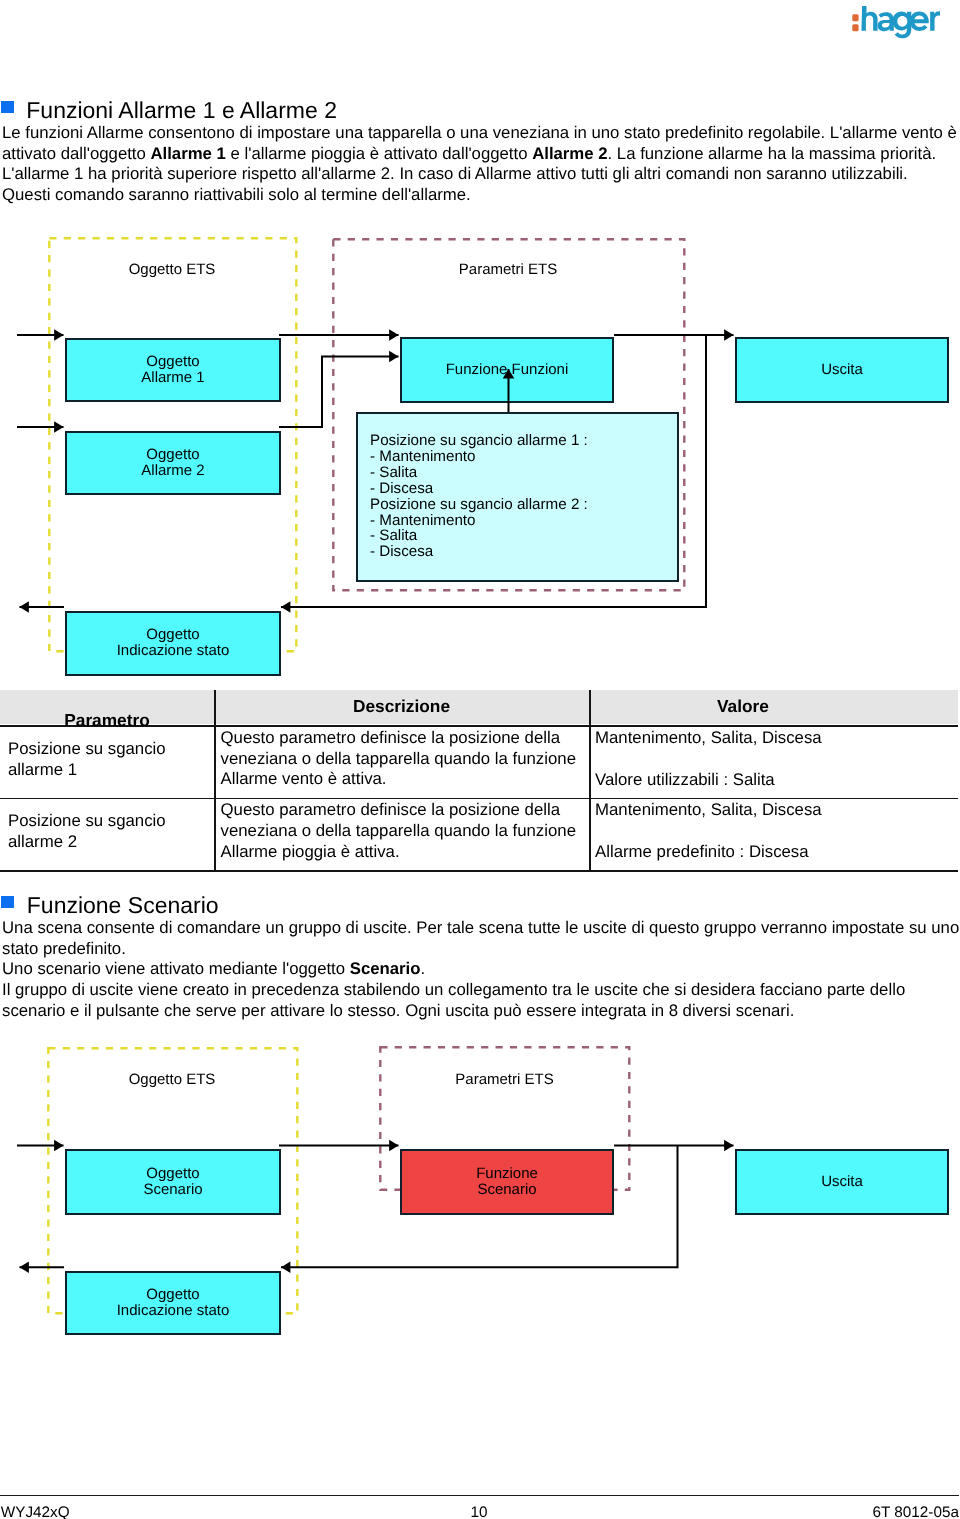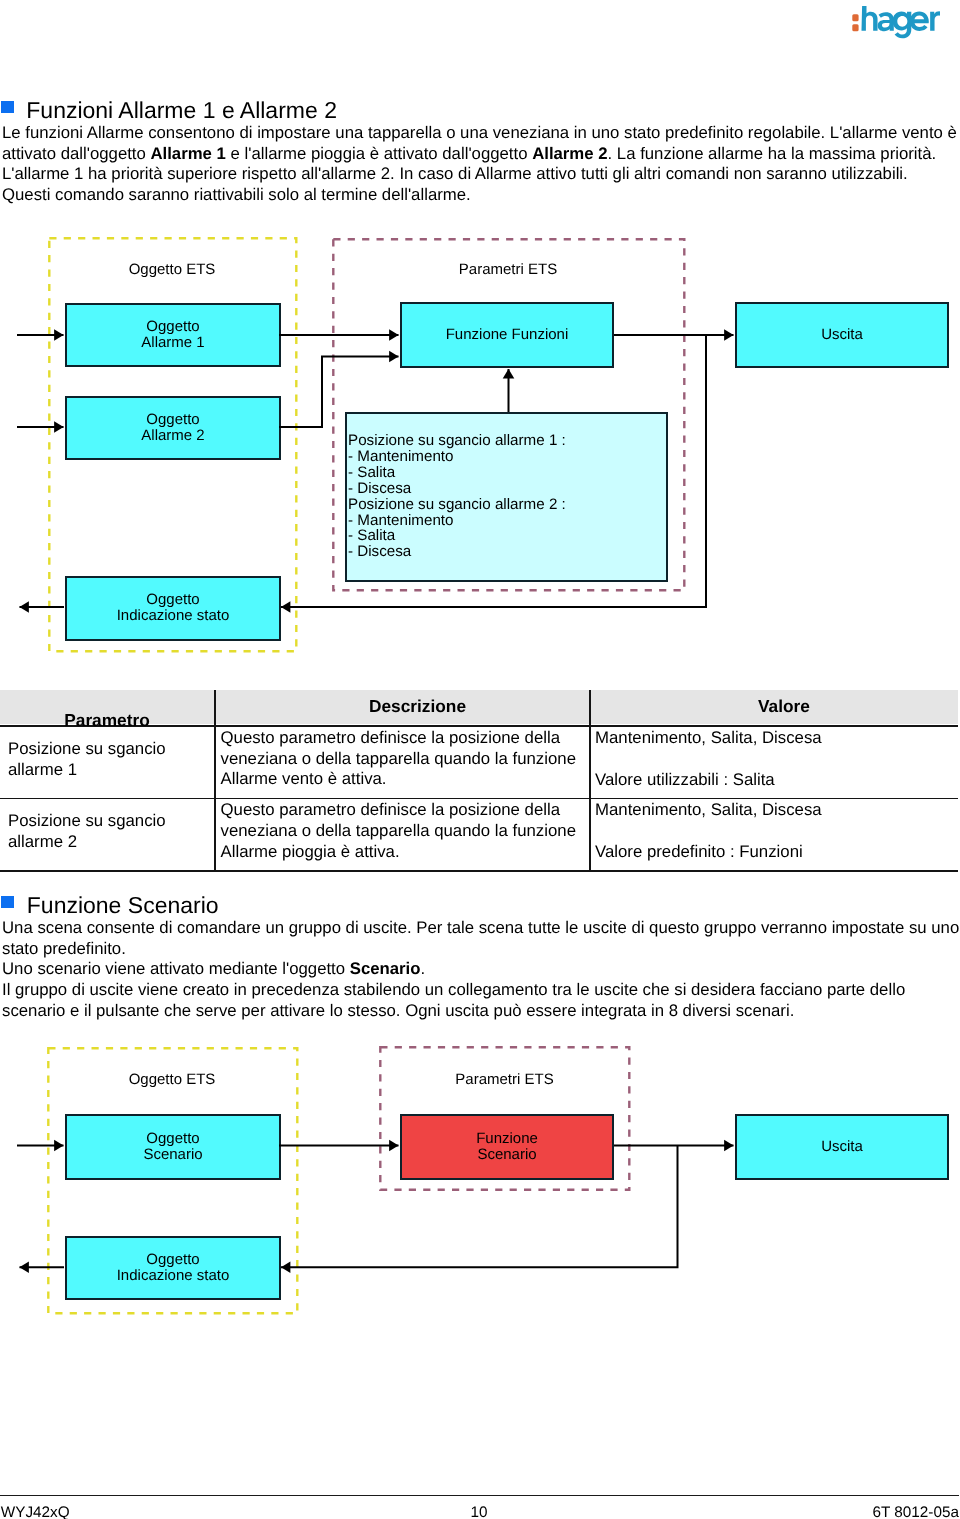--- a/index.html
+++ b/index.html
@@ -18,23 +18,23 @@
 
   
   .body-par{position:absolute;left:2px;width:958px;font-size:16.75px;line-height:20.7px;}
   .body-par b{font-weight:bold;}
 
   
   .dashf{position:absolute;overflow:visible;}
   .dlabel{position:absolute;font-size:15px;text-align:center;}
   .cbox{position:absolute;box-sizing:border-box;background:#52fafe;border:2px solid #0d222b;
         font-size:15px;display:flex;align-items:center;justify-content:center;text-align:center;
-        line-height:15.8px;white-space:pre-line;}
+        line-height:15.8px;white-space:pre-line;margin-top:35px;}
   .pbox{position:absolute;box-sizing:border-box;background:#cbfdff;border:2px solid #0d222b;
-        font-size:15.2px;line-height:15.9px;white-space:pre-line;padding:19px 0 0 1px;}
+        font-size:15.2px;line-height:15.9px;white-space:pre-line;padding:19px 0 0 12px;margin-left:11px;}
 
   
   .foot-line{position:absolute;left:0;width:959px;height:1.3px;background:#1a1a1a;}
   .foot{position:absolute;font-size:15.3px;white-space:nowrap;}
 </style>
 </head>
 <body>
 
 <div class="page">
 
@@ -124,36 +124,36 @@
   </div>
 
   <div id="tbl1" style="position: absolute; left: 0px; top: 690px; width: 958px;">
       <div style="position: absolute; left: 0px; top: 0px; width: 958px; height: 34.4px; background: rgb(229, 229, 229);"></div>
       <div style="position: absolute; left: 0px; top: 35.4px; width: 958px; height: 1.7px; background: rgb(20, 20, 20);"></div>
       <div style="position: absolute; left: 0px; top: 107.6px; width: 958px; height: 1.7px; background: rgb(20, 20, 20);"></div>
       <div style="position: absolute; left: 0px; top: 180.4px; width: 958px; height: 1.7px; background: rgb(20, 20, 20);"></div>
       <div style="position: absolute; left: 214px; top: 0px; width: 1.7px; height: 182.1px; background: rgb(20, 20, 20);"></div>
       <div style="position: absolute; left: 589px; top: 0px; width: 1.7px; height: 182.1px; background: rgb(20, 20, 20);"></div>
       <div style="position: absolute; left: 0px; top: 20px; width: 214px; text-align: center; font-weight: bold; font-size: 17.3px;">Parametro</div>
-      <div style="position: absolute; left: 214px; top: 5.8px; width: 375px; text-align: center; font-weight: bold; font-size: 17.3px; padding-left: 16px;">Descrizione</div>
-      <div style="position: absolute; left: 589px; top: 5.8px; width: 308px; text-align: center; font-weight: bold; font-size: 17.3px; margin-left: 41px;">Valore</div>
+      <div style="position: absolute; left: 214px; top: 5.8px; width: 375px; text-align: center; font-weight: bold; font-size: 17.3px;">Descrizione</div>
+      <div style="position: absolute; left: 589px; top: 5.8px; width: 308px; text-align: center; font-weight: bold; font-size: 17.3px;">Valore</div>
       <div style="position: absolute; left: 8px; top: 48.9px; width: 206px; white-space: pre-line; font-size: 16.8px; line-height: 20.8px;">Posizione su sgancio
 allarme 1</div>
       <div style="position: absolute; left: 220.5px; top: 37.9px; width: 372px; white-space: pre-line; font-size: 16.8px; line-height: 20.8px;">Questo parametro definisce la posizione della
 veneziana o della tapparella quando la funzione
 Allarme vento è attiva.</div>
       <div style="position: absolute; left: 595px; top: 37.9px; width: 365px; white-space: pre-line; font-size: 16.8px; line-height: 20.8px;">Mantenimento, Salita, Discesa</div>
       <div style="position: absolute; left: 595px; top: 79.9px; width: 365px; white-space: pre-line; font-size: 16.8px; line-height: 20.8px;">Valore utilizzabili : Salita</div>
       <div style="position: absolute; left: 8px; top: 121.1px; width: 206px; white-space: pre-line; font-size: 16.8px; line-height: 20.8px;">Posizione su sgancio
 allarme 2</div>
       <div style="position: absolute; left: 220.5px; top: 110.1px; width: 372px; white-space: pre-line; font-size: 16.8px; line-height: 20.8px;">Questo parametro definisce la posizione della
 veneziana o della tapparella quando la funzione
 Allarme pioggia è attiva.</div>
       <div style="position: absolute; left: 595px; top: 110.1px; width: 365px; white-space: pre-line; font-size: 16.8px; line-height: 20.8px;">Mantenimento, Salita, Discesa</div>
-      <div style="position: absolute; left: 595px; top: 152.1px; width: 365px; white-space: pre-line; font-size: 16.8px; line-height: 20.8px;">Valore predefinito : Funzioni</div>
+      <div style="position: absolute; left: 595px; top: 152.1px; width: 365px; white-space: pre-line; font-size: 16.8px; line-height: 20.8px;">Allarme predefinito : Discesa</div>
     </div>
 
   <div class="sec-bullet" style="left:1.2px;top:895.9px;background:#0c6ff0;"></div>
   <div class="sec-title" style="left:26.8px;top:892px;">Funzione Scenario</div>
 
   <div class="body-par" id="p2" style="top:917.8px;"><span>Una scena consente di comandare un gruppo di uscite. Per tale scena tutte le uscite di questo gruppo verranno impostate su uno stato predefinito.</span><br><span>Uno scenario viene attivato mediante l'oggetto </span><b>Scenario</b><span>.</span><br><span>Il gruppo di uscite viene creato in precedenza stabilendo un collegamento tra le uscite che si desidera facciano parte dello scenario e il pulsante che serve per attivare lo stesso. Ogni uscita può essere integrata in 8 diversi scenari.</span></div>
 
   <div>
     <svg class="dashf" width="254" height="270" style="left:47px;top:1047px;">
       <rect x="1.3" y="1.3" width="249" height="265" fill="none" stroke="#e3dc2e" stroke-width="2.4" stroke-dasharray="7.2 7.2"></rect>

